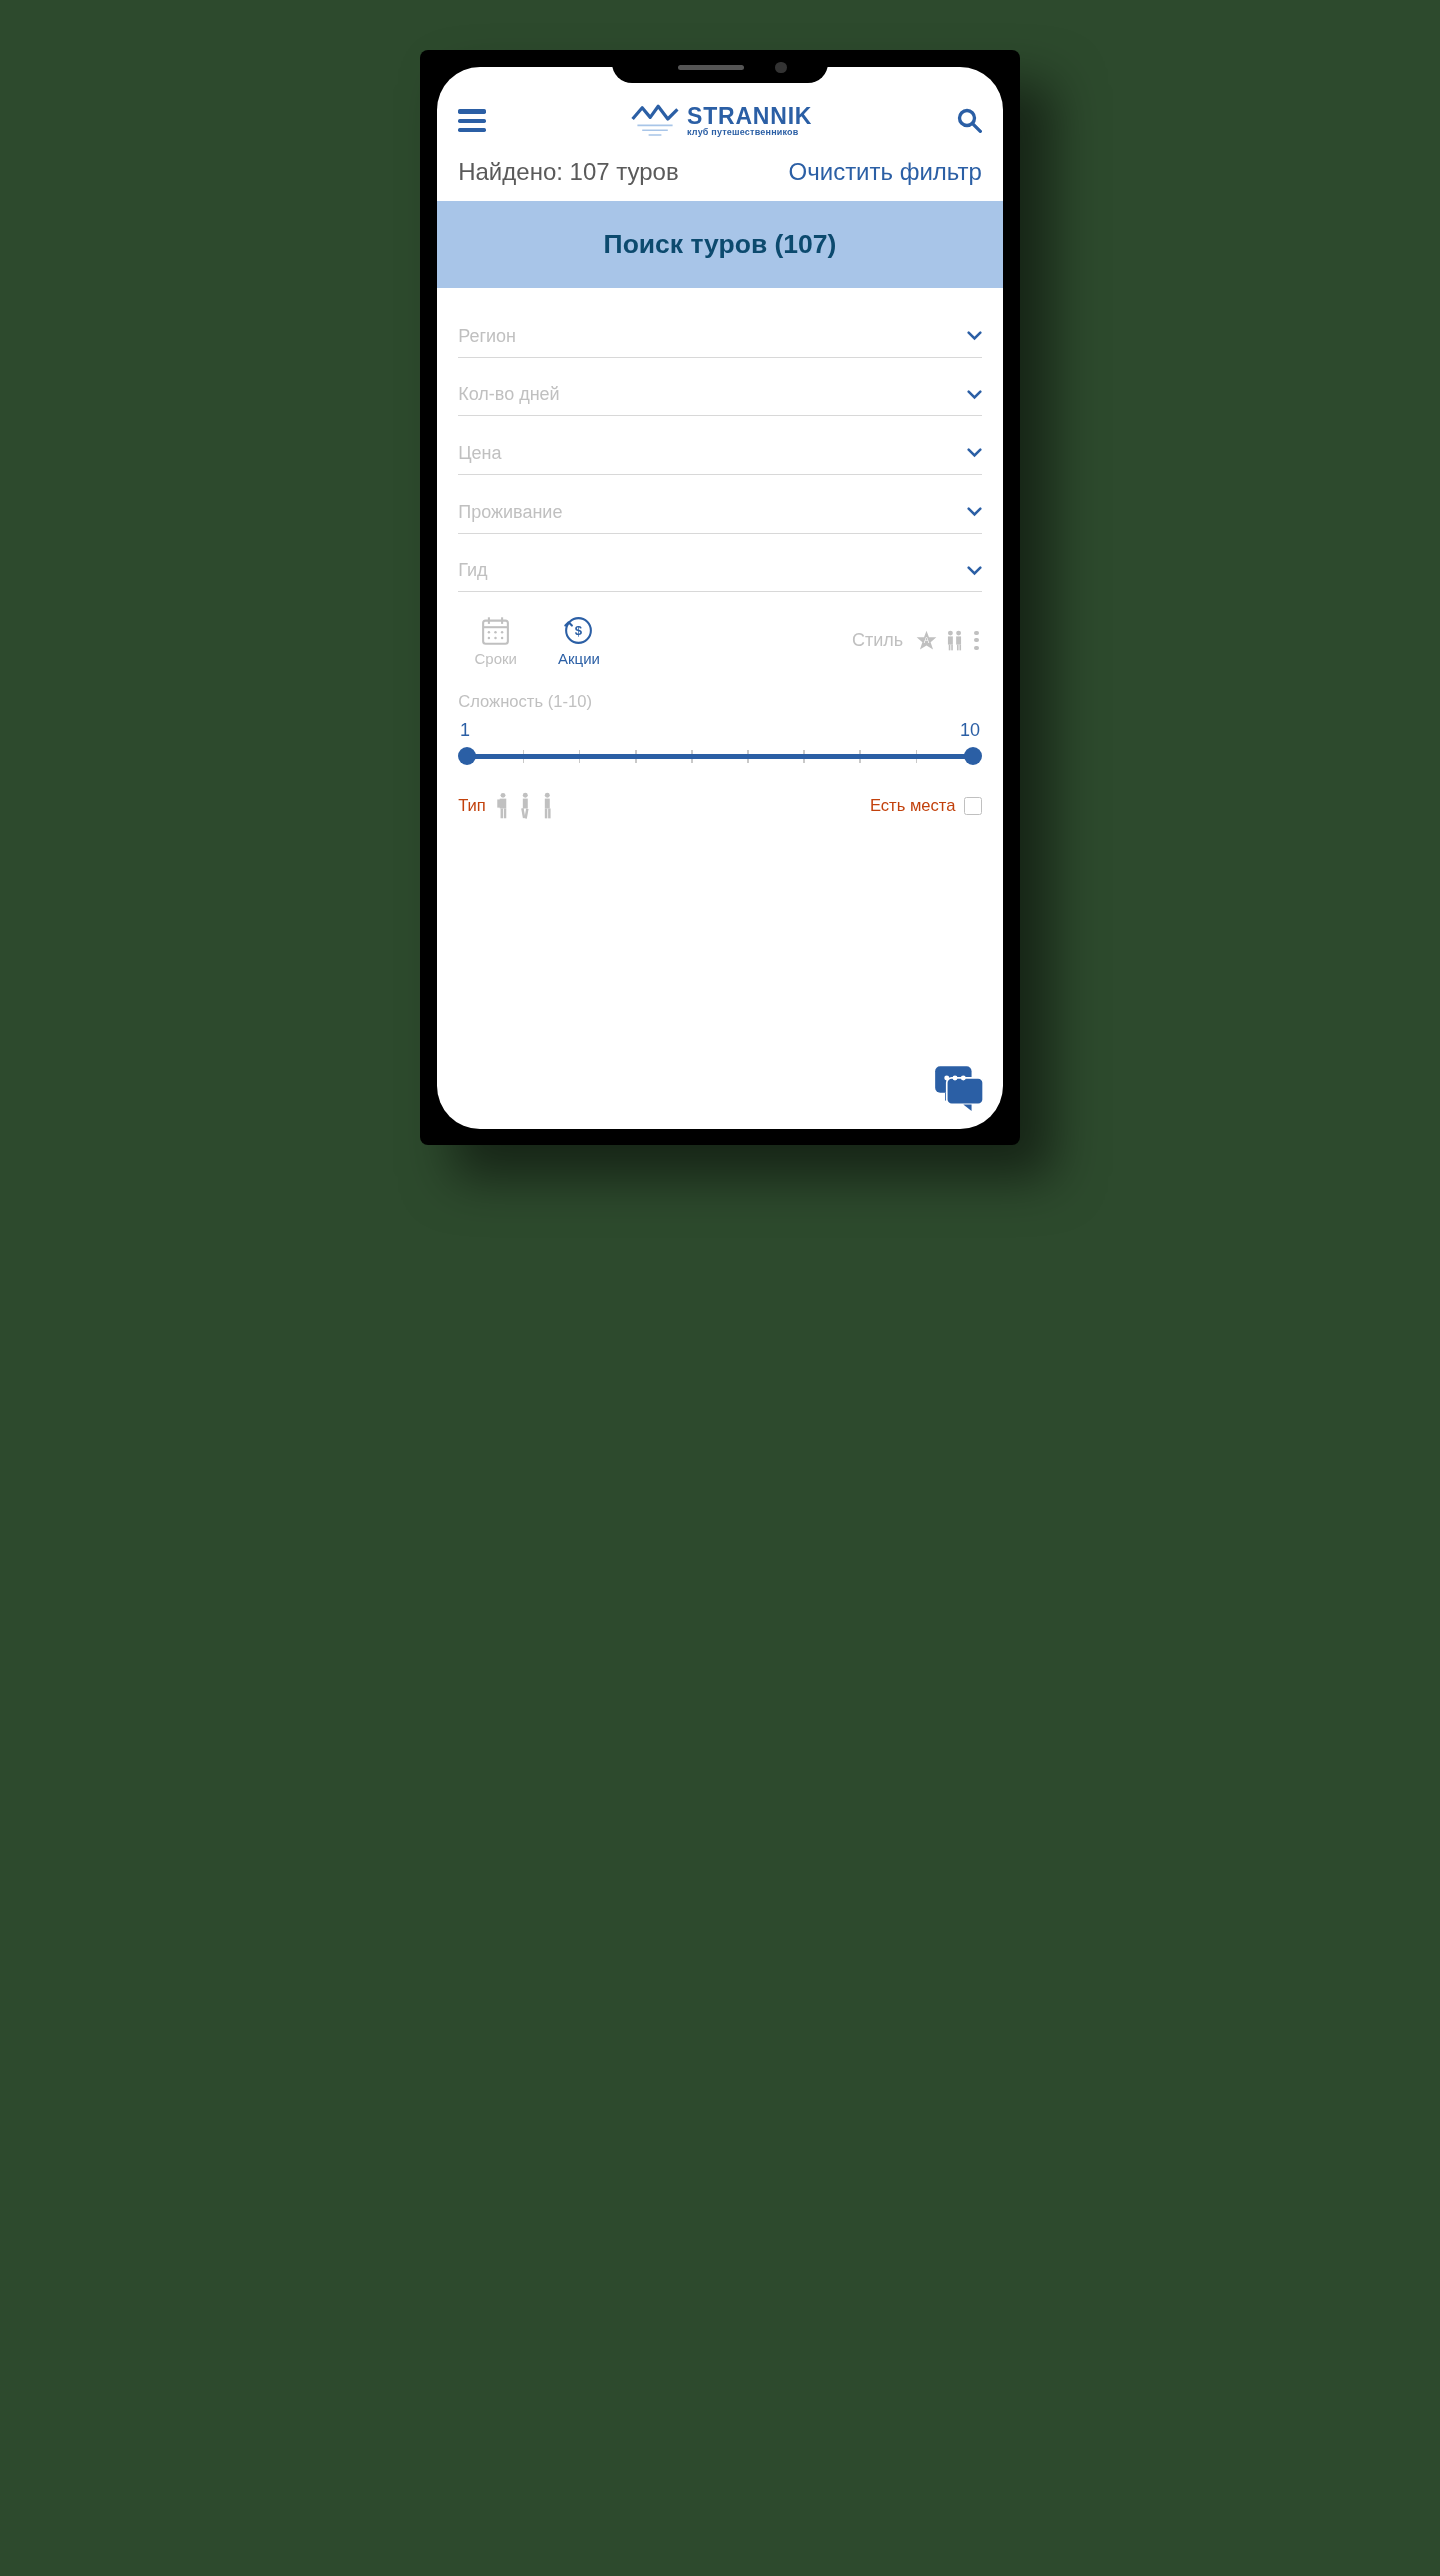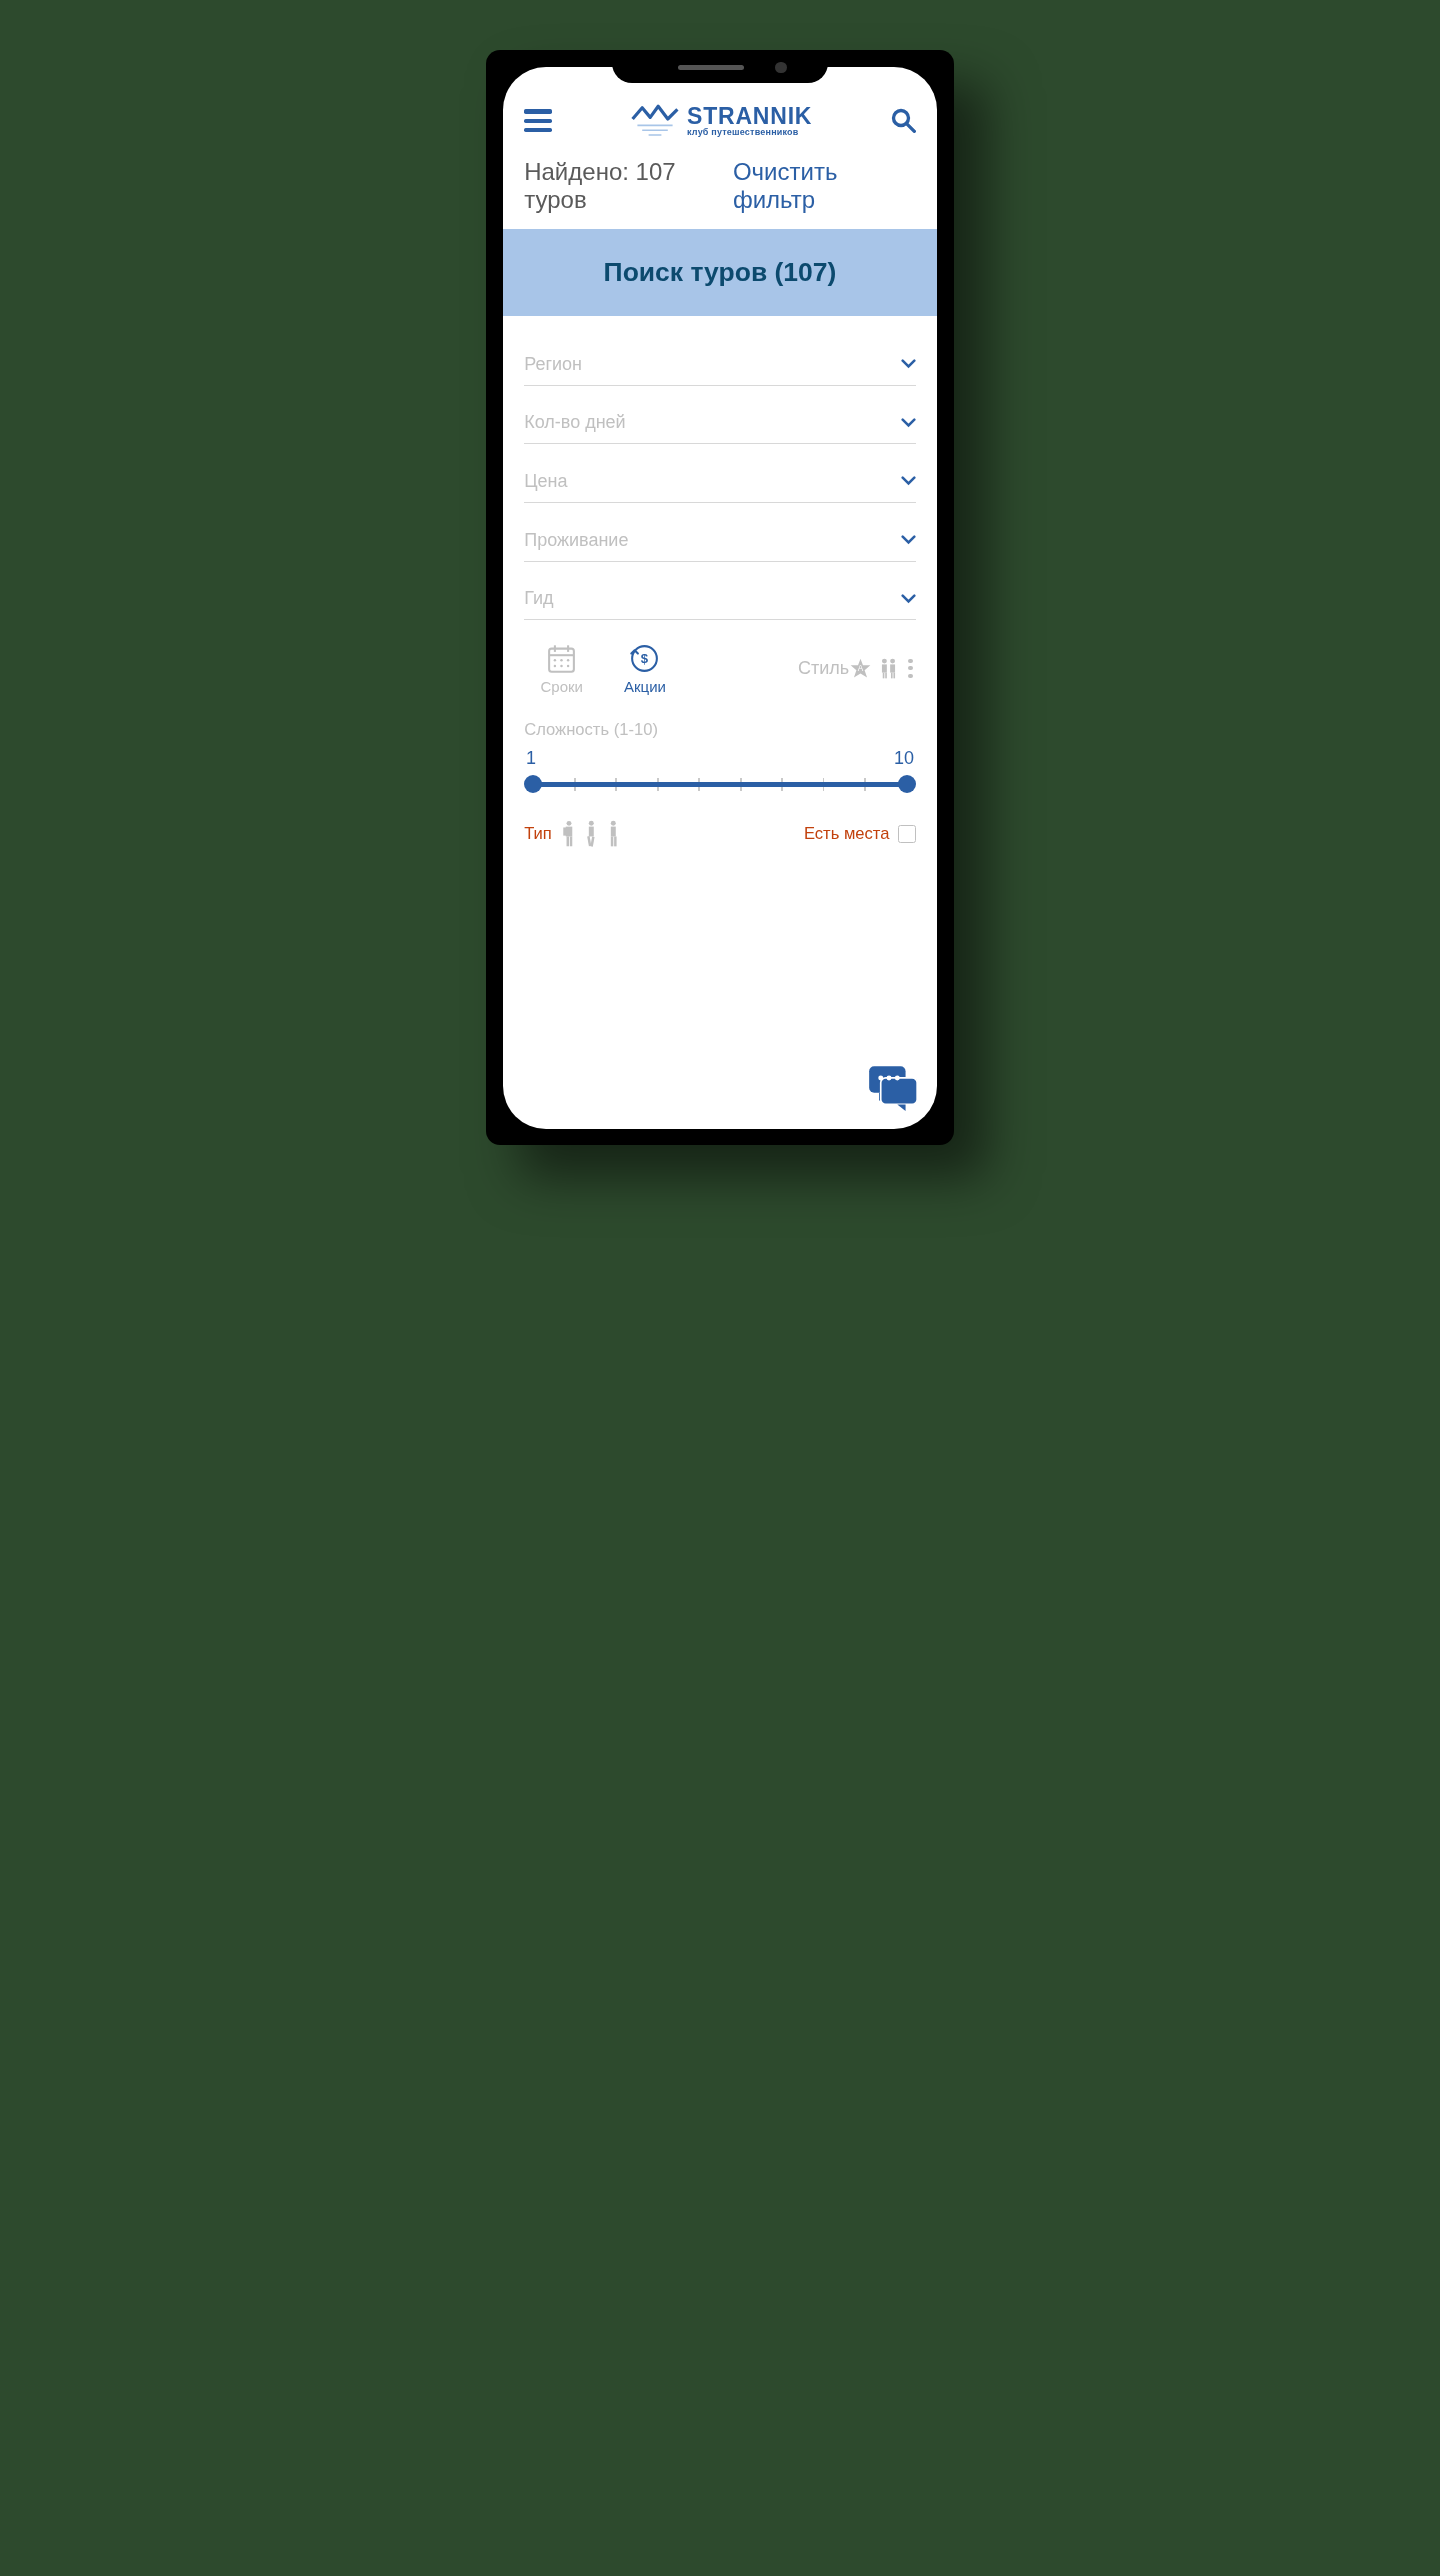--- a/index.html
+++ b/index.html
@@ -1,20 +1,20 @@
 <!DOCTYPE html>
 <html style="font-size:13.3px"><head>
 <meta charset="utf-8">
 <style>
   * { box-sizing: border-box; margin: 0; padding: 0; font-family: -apple-system, BlinkMacSystemFont, "Segoe UI", Arial, sans-serif; }
   body { background: #2d4a2d; display: flex; align-items: flex-start; justify-content: center; padding: 50px 16.6px; min-height: 100vh; }
   .phone-frame {
-    width: 468px;
+    width: 600px;
     background: #000;
-    border-radius: 14px;
+    border-radius: 8px;
     padding: 16.6px;
     box-shadow: 33px 33px 50px rgba(0,0,0,0.5);
     position: relative;
   }
   .notch {
     position: absolute;
     top: 0; left: 50%; transform: translateX(-50%);
     width: 216px; height: 33px;
     background: #000;
     border-bottom-left-radius: 20px;
@@ -71,21 +71,21 @@
   .filter-label { color:#c0c0c0; font-size:18px; }
   .chevron { color:#2b5fa5; }
   .quick-row {
     display:flex; align-items:center; gap:8.3px;
     padding: 6.6px 21.6px 0 21.6px;
   }
   .quick-item { display:flex; flex-direction:column; align-items:center; gap:3.3px; width:75px; }
   .quick-item.inactive { color:#c0c0c0; }
   .quick-item.active { color:#2b5fa5; }
   .quick-label { font-size:15px; }
-  .style-block { margin-left:auto; display:flex; align-items:center; gap:0; color:#c0c0c0; font-size:18px; }
+  .style-block { margin-left:auto; display:flex; align-items:center; gap:12px; color:#c0c0c0; font-size:18px; }
   .style-icons { display:flex; gap:5px; align-items:center; fill:#c0c0c0; }
   .dots { display:flex; flex-direction:column; gap:3.3px; padding:0 3.3px; }
   .dots span { width:4.1px; height:4.1px; background:#c0c0c0; border-radius:50%; }
   .difficulty { padding: 25px 21.6px 0 21.6px; }
   .difficulty-label { color:#c0c0c0; font-size:16.6px; margin-bottom:8.3px; }
   .slider-wrap { position:relative; }
   .slider-labels { display:flex; justify-content:space-between; color:#2b5fa5; font-size:18px; font-weight:500; padding:0 1.7px 5px 1.7px;}
   .slider-track { position:relative; height:18px; }
   .track-line { position:absolute; top:7.5px; left:8.3px; right:8.3px; height:5px; background:#2b5fa5; border-radius:2.5px; }
   .ticks { position:absolute; left:8.3px; right:8.3px; top:3.3px; display:flex; justify-content:space-between; }

